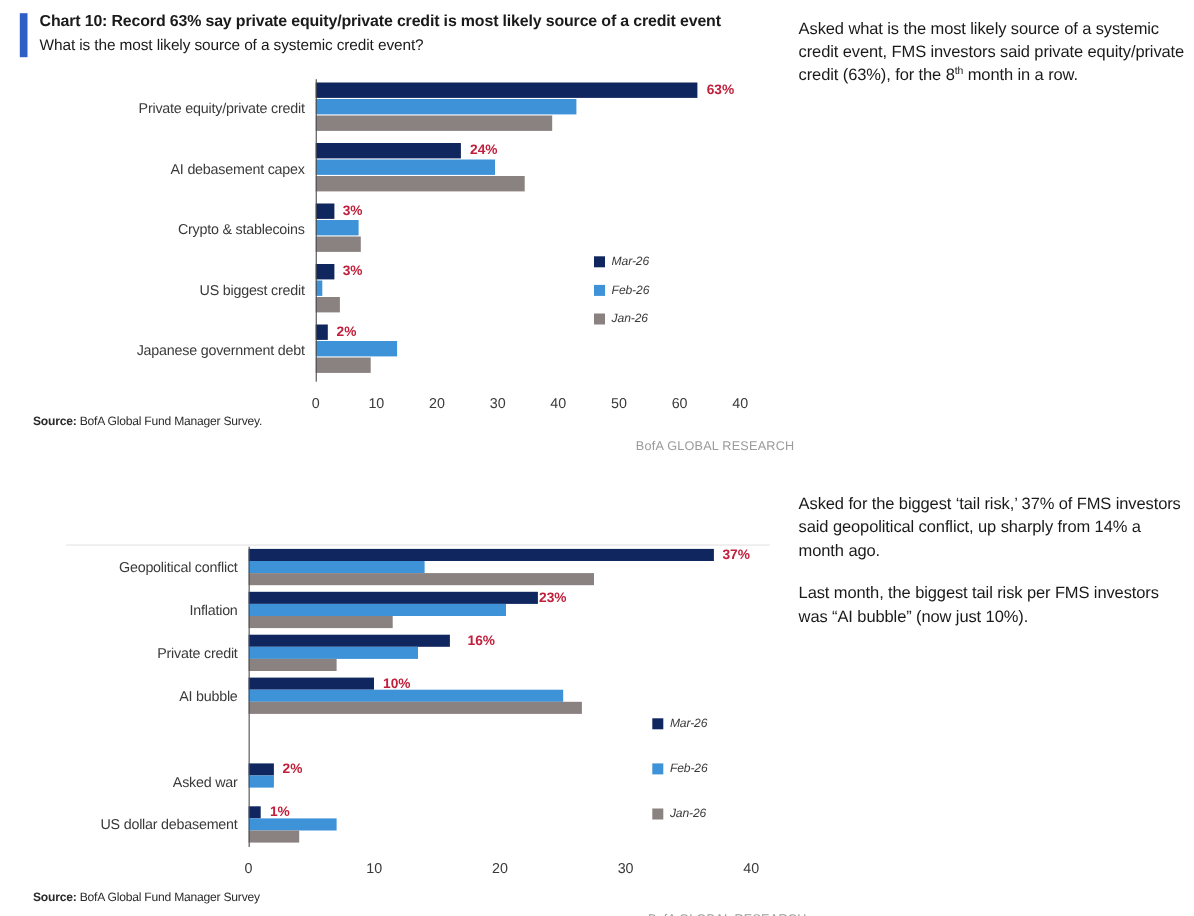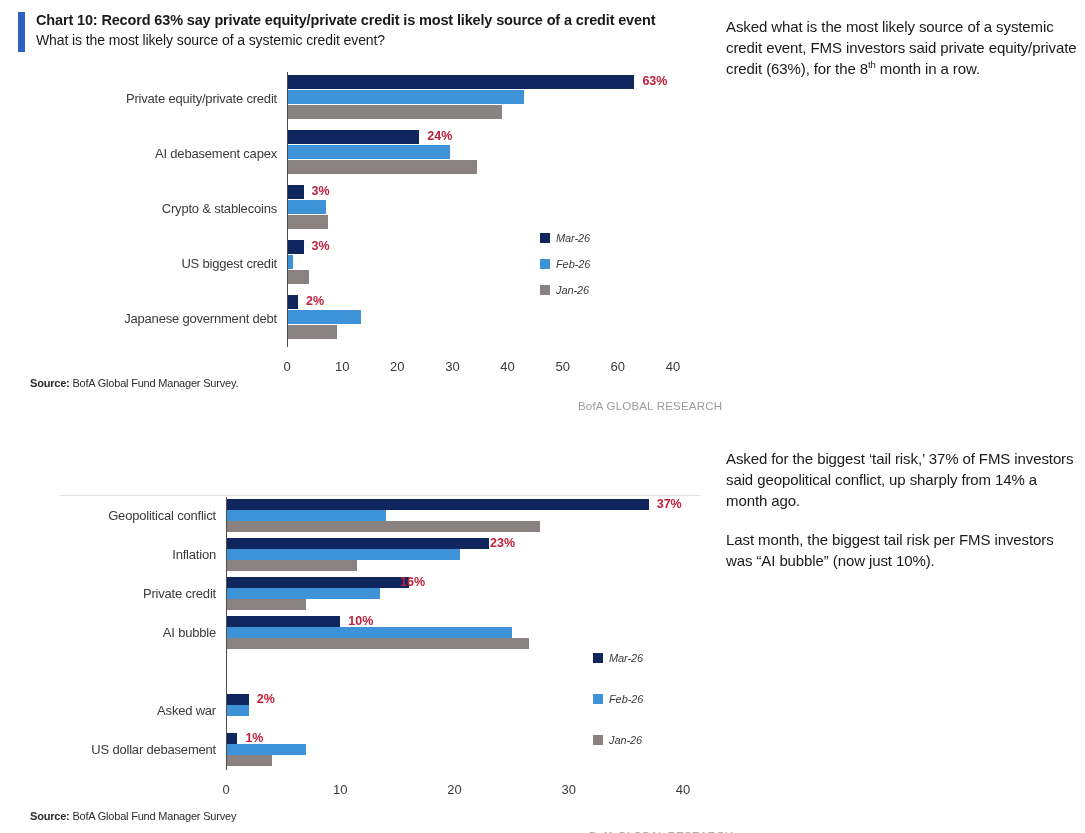--- a/index.html
+++ b/index.html
@@ -255,21 +255,21 @@
         <div class="bar mar" style="left: 226px; top: 2px; width: 262.775px; height: 11px; background: rgb(16, 38, 94); position: absolute;"></div>
         <div class="bar feb" style="left: 226px; top: 13px; width: 234.213px; height: 11px; background: rgb(61, 146, 216); position: absolute;"></div>
         <div class="bar jan" style="left: 226px; top: 24px; width: 131.387px; height: 11px; background: rgb(138, 130, 128); position: absolute;"></div>
         <div class="value-label" style="left: 490px; top: -0.5px;">23%</div>
       </div>
       <div class="cat-row" style="top: 80px; height: 39px;">
         <div class="cat-label" style="right: 869px; top: 10.5px;">Private credit</div>
         <div class="bar mar" style="left: 226px; top: 2px; width: 182.8px; height: 11px; background: rgb(16, 38, 94); position: absolute;"></div>
         <div class="bar feb" style="left: 226px; top: 13px; width: 154.238px; height: 11px; background: rgb(61, 146, 216); position: absolute;"></div>
         <div class="bar jan" style="left: 226px; top: 24px; width: 79.975px; height: 11px; background: rgb(138, 130, 128); position: absolute;"></div>
-        <div class="value-label" style="left: 400px; top: -0.5px;">16%</div>
+        <div class="value-label" style="left: 425px; top: -0.5px;">16%</div>
       </div>
       <div class="cat-row" style="top: 119px; height: 39px;">
         <div class="cat-label" style="right: 869px; top: 10.5px;">AI bubble</div>
         <div class="bar mar" style="left: 226px; top: 2px; width: 114.25px; height: 11px; background: rgb(16, 38, 94); position: absolute;"></div>
         <div class="bar feb" style="left: 226px; top: 13px; width: 285.625px; height: 11px; background: rgb(61, 146, 216); position: absolute;"></div>
         <div class="bar jan" style="left: 226px; top: 24px; width: 302.762px; height: 11px; background: rgb(138, 130, 128); position: absolute;"></div>
         <div class="value-label" style="left: 348.25px; top: -0.5px;">10%</div>
       </div>
       <div class="cat-row" style="top: 197px; height: 39px;">
         <div class="cat-label" style="right: 869px; top: 10.5px;">Asked war</div>

